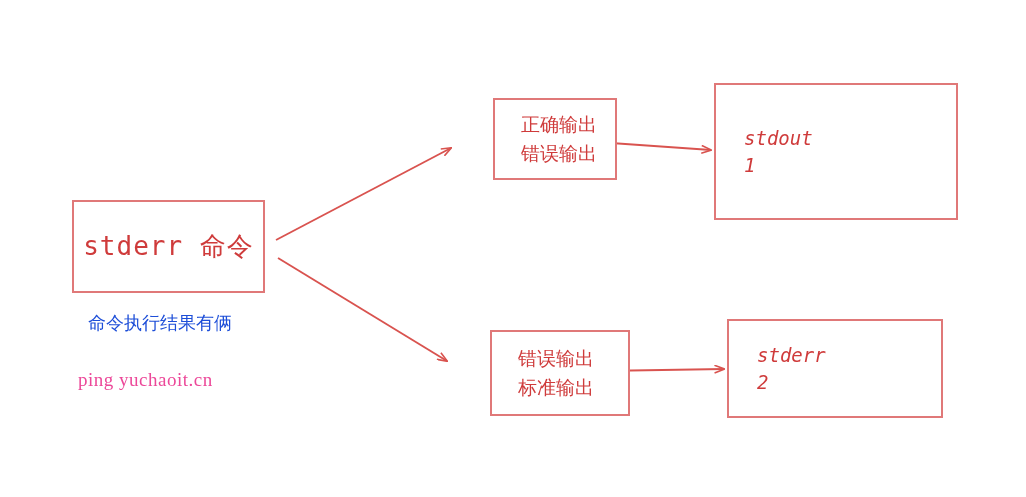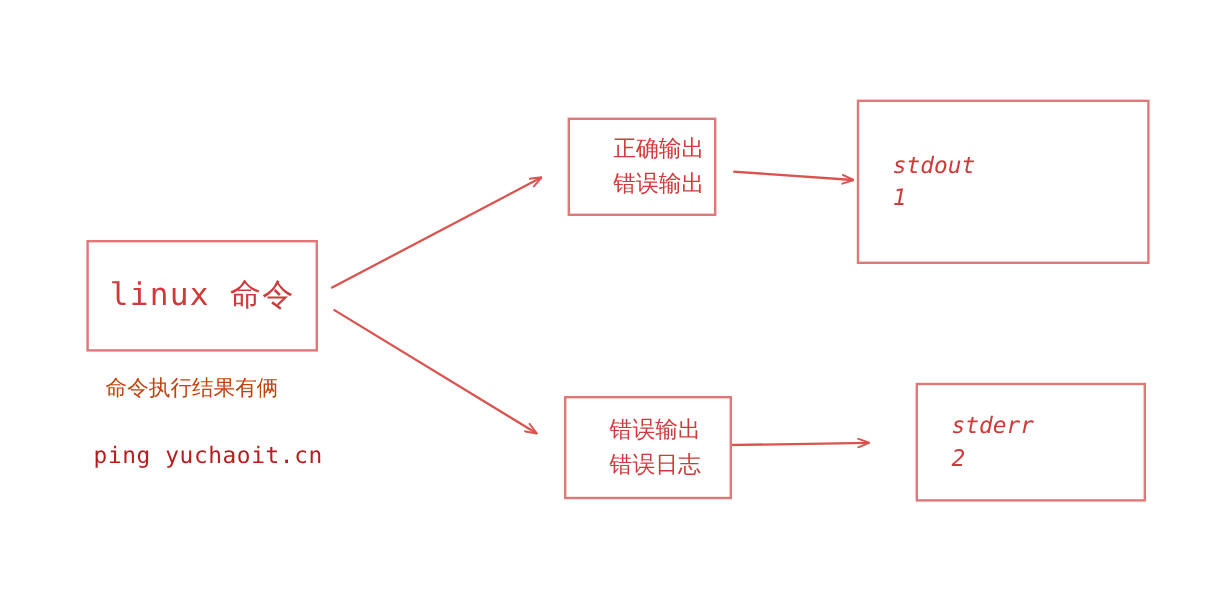--- a/index.html
+++ b/index.html
@@ -46,21 +46,22 @@
     align-items: center;
   }
   #node-command .line {
     font-size: 26px;
     letter-spacing: 1px;
     line-height: 1.1;
   }
 
   
   .node-mid {
-    padding-left: 36px;
+    padding-left: 26px;
+    margin-left: 20px;
   }
   .node-mid .line {
     font-family: "DejaVu Sans", "Liberation Sans", sans-serif;
     font-size: 19px;
     line-height: 1.55;
   }
   #node-stdout-label {
     left: 473px;
     top: 98px;
     width: 124px;
@@ -84,43 +85,43 @@
   }
   #node-stdout-detail {
     left: 714px;
     top: 83px;
     width: 244px;
     height: 137px;
   }
   #node-stderr-detail {
     left: 727px;
     top: 319px;
-    width: 192px;
+    width: 216px;
     height: 99px;
-    margin-left: 36px;
   }
 
   
   .caption {
     position: absolute;
-    color: #c2410c;
+    color: #1d4ed8;
     white-space: pre;
   }
   #caption-note {
     left: 88px;
     top: 311px;
     font-family: "DejaVu Sans", "Liberation Sans", sans-serif;
     font-size: 18px;
   }
   #caption-example {
     left: 78px;
     top: 369px;
     font-size: 19px;
-    color: #b91c1c;
+    color: #ec4899;
     letter-spacing: 0.5px;
+    font-family: Liberation Serif, serif;
   }
 </style>
 </head>
 <body>
 
 <div id="canvas">
 
   <svg class="connectors" viewBox="0 0 1026 497" xmlns="http://www.w3.org/2000/svg">
     <defs>
       <marker id="arrowhead" markerWidth="11" markerHeight="9" refX="10" refY="4.5" orient="auto" markerUnits="userSpaceOnUse">
@@ -139,39 +140,39 @@
     <g>
       <path d="M611,143 L711,150" fill="none" stroke="#d9534f" stroke-width="1.9" marker-end="url(#arrowhead)"></path>
     </g>
 
     <g>
       <path d="M600,371 L724,369" fill="none" stroke="#d9534f" stroke-width="1.9" marker-end="url(#arrowhead)"></path>
     </g>
   </svg>
 
   <div class="node" id="node-command">
-    <span class="line">linux 命令</span>
+    <span class="line">stderr 命令</span>
   </div>
 
   <div class="caption" id="caption-note">命令执行结果有俩</div>
   <div class="caption" id="caption-example">ping yuchaoit.cn</div>
 
   <div class="node node-mid" id="node-stdout-label">
     <span class="line">正确输出</span>
     <span class="line">错误输出</span>
   </div>
 
   <div class="node node-right" id="node-stdout-detail">
     <span class="line">stdout</span>
     <span class="line">1</span>
   </div>
 
   <div class="node node-mid" id="node-stderr-label">
     <span class="line">错误输出</span>
-    <span class="line">错误日志</span>
+    <span class="line">标准输出</span>
   </div>
 
   <div class="node node-right" id="node-stderr-detail">
     <span class="line">stderr</span>
     <span class="line">2</span>
   </div>
 
 </div>
 
 </body></html>

